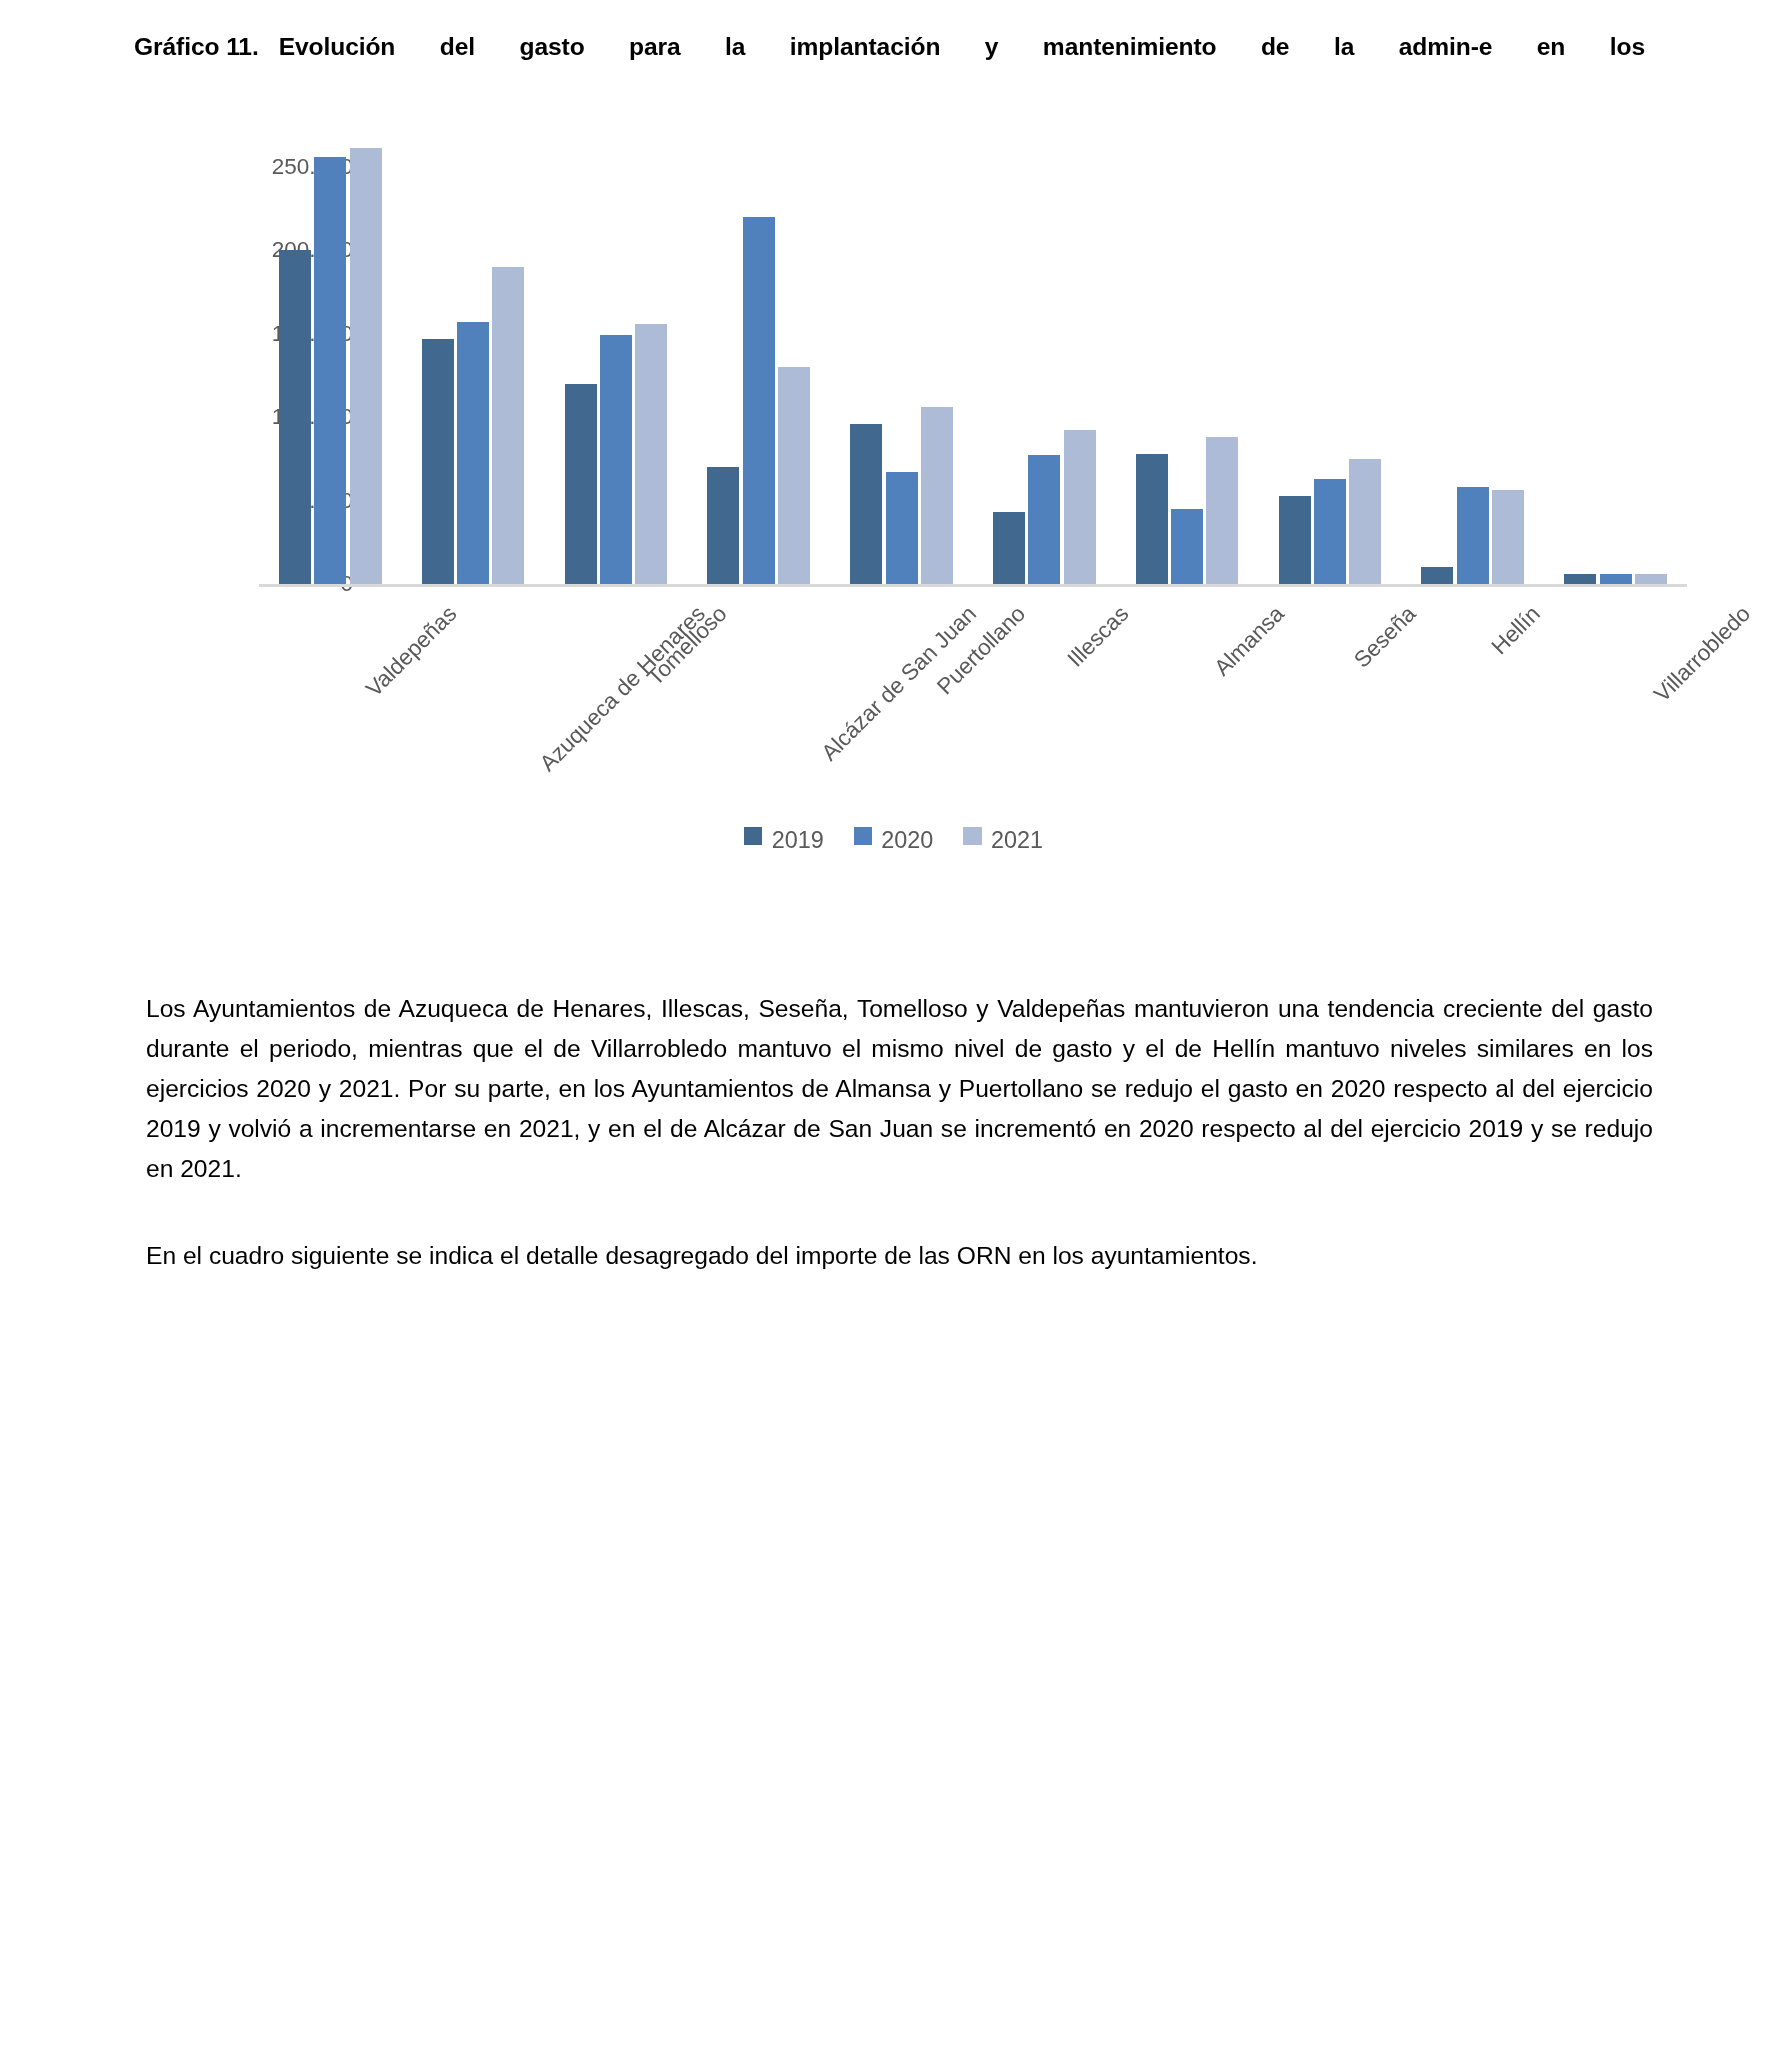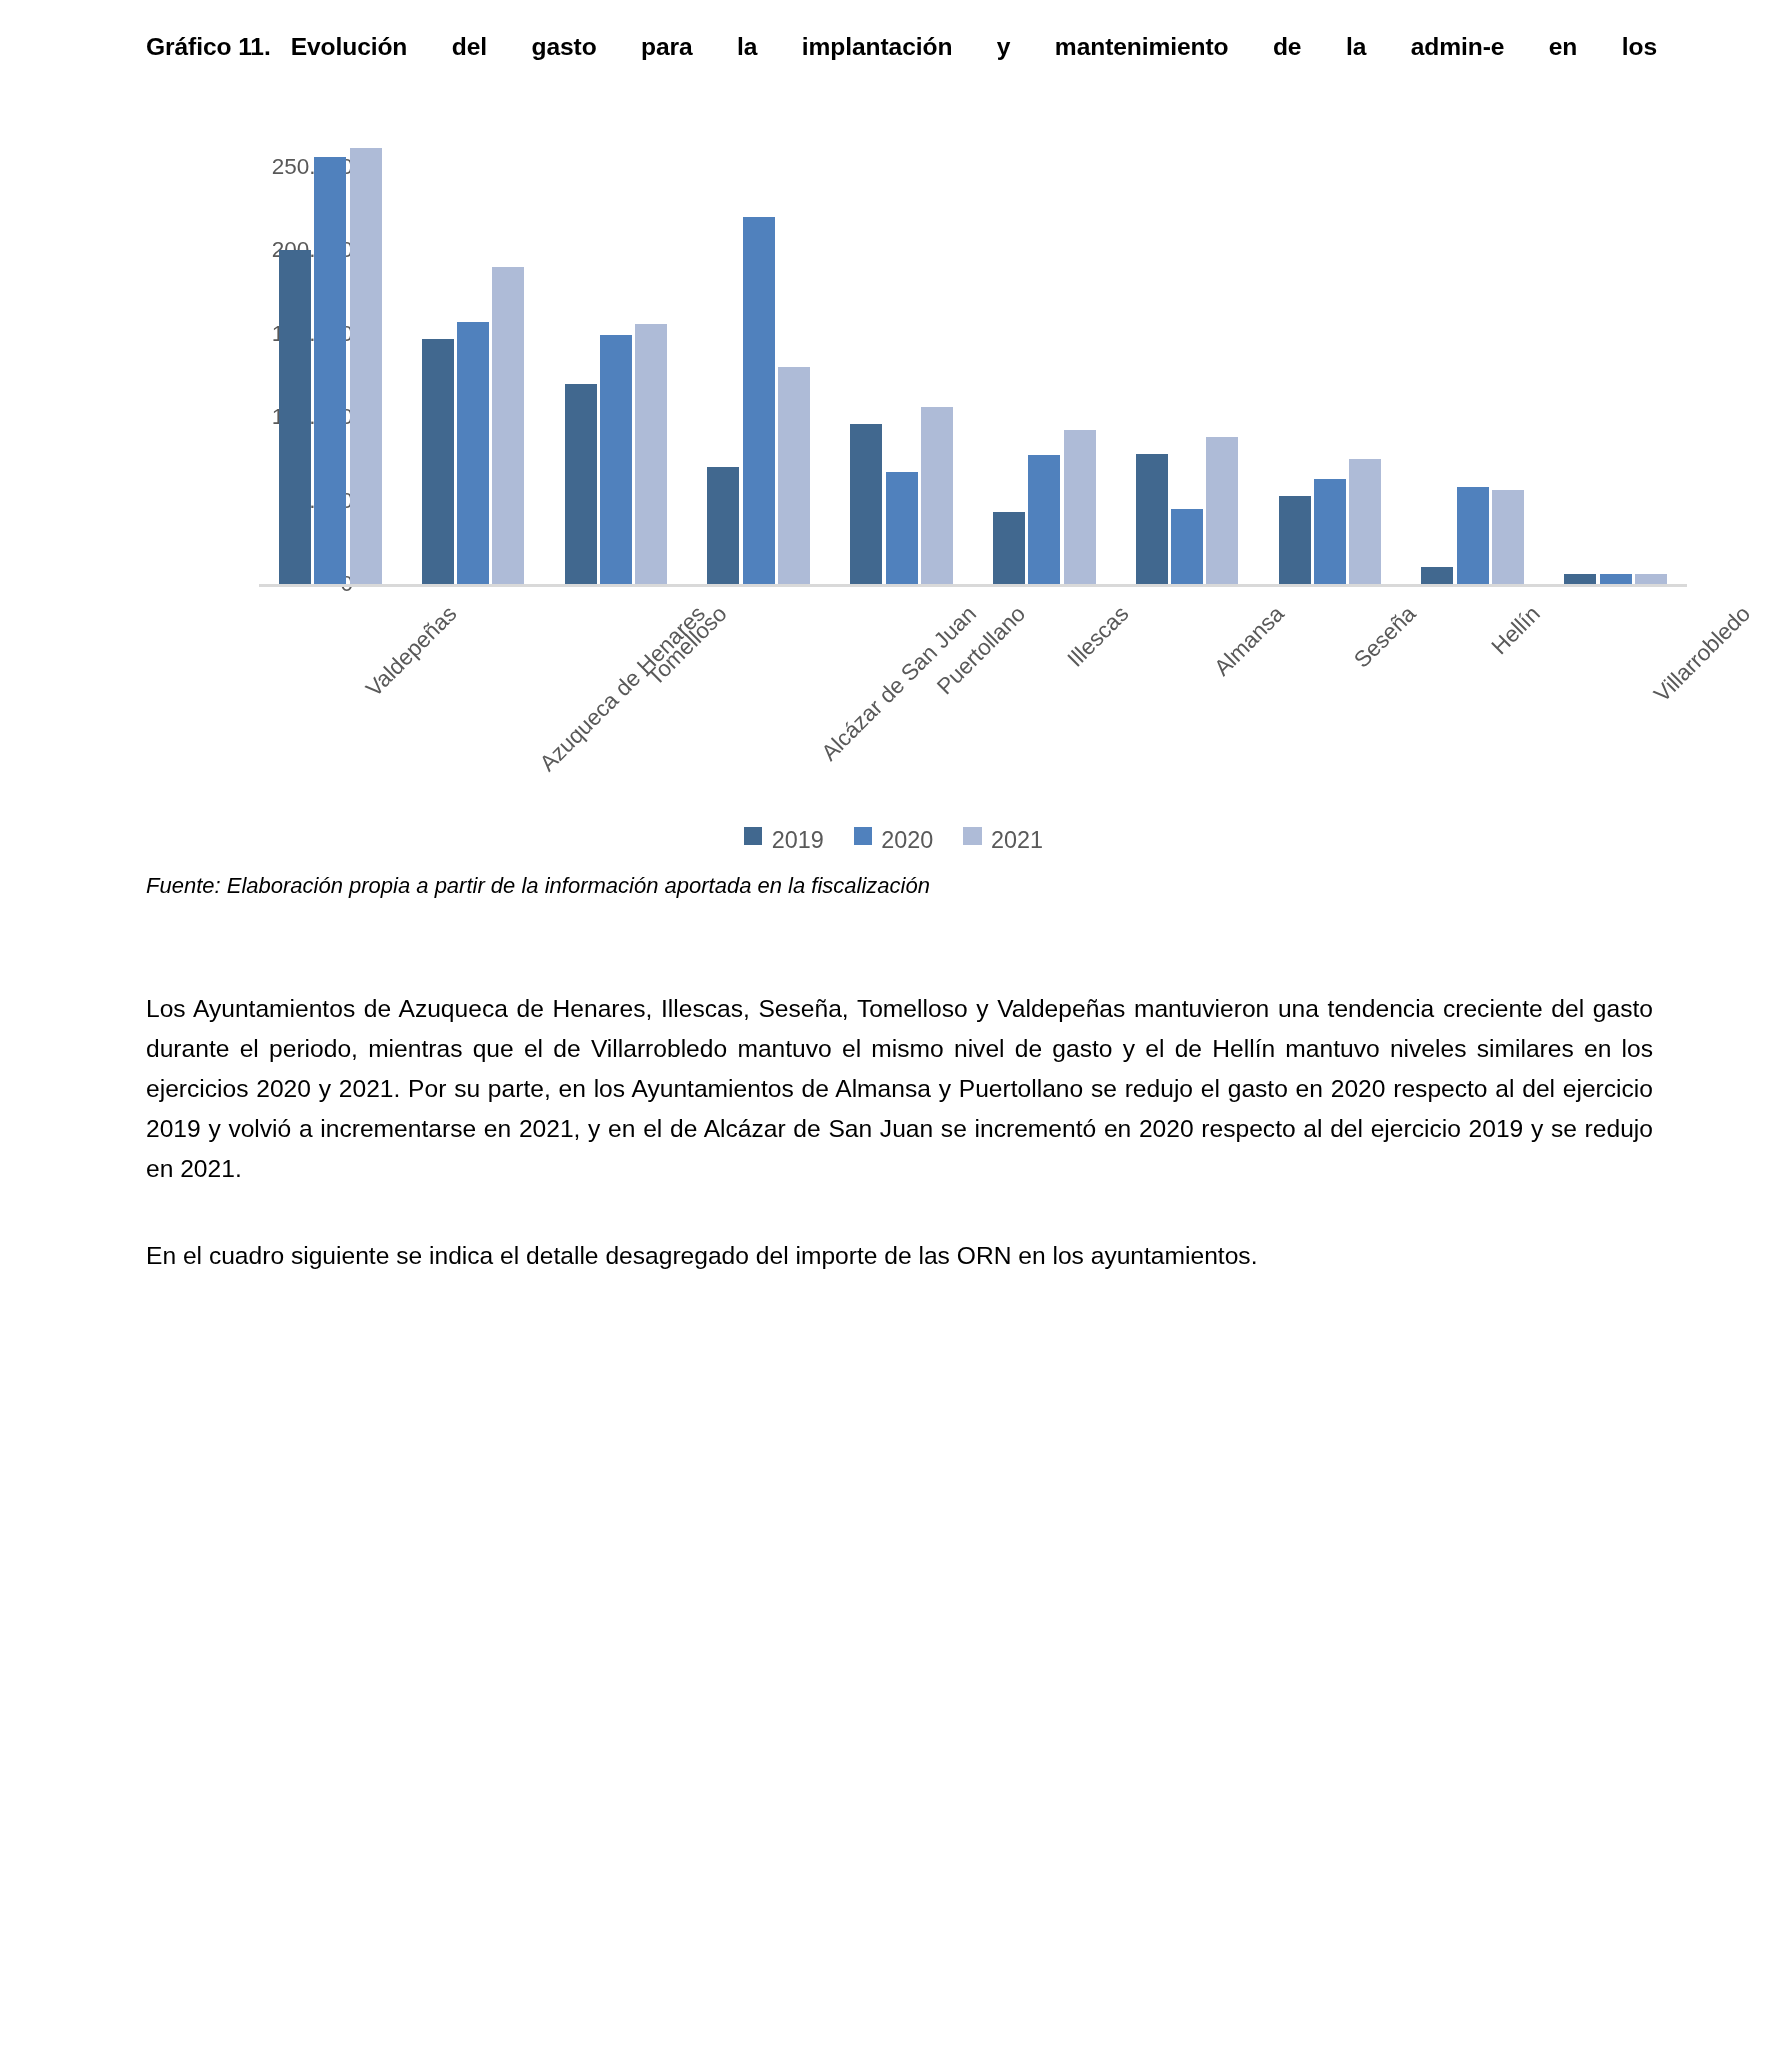--- a/index.html
+++ b/index.html
@@ -22,21 +22,21 @@
     left: 0; top: 0;
     width: 1775px;
     height: 2071px;
     box-sizing: border-box;
     padding: 0;
   }
 
   
   .fig-title {
     position: absolute;
-    left: 146px;
+    left: 134px;
     top: 28px;
     width: 1511px;
     display: flex;
     align-items: flex-start;
   }
   .fig-title .label {
     font-weight: bold;
     font-size: 24.6px;
     line-height: 37px;
     white-space: nowrap;
@@ -321,19 +321,18 @@
           <span class="swatch y2020" style="background: rgb(80, 129, 189);"></span>
           <span class="legend-label">2020</span>
         </div>
         <div class="legend-item">
           <span class="swatch y2021" style="background: rgb(174, 187, 215);"></span>
           <span class="legend-label">2021</span>
         </div>
       </div>
   </div>
 
-  <div class="source">Fuente: Elaboración propia a partir de la información aportada en la fiscalización</div>
 
   <div class="body-text para1">Los Ayuntamientos de Azuqueca de Henares, Illescas, Seseña, Tomelloso y Valdepeñas mantuvieron una tendencia creciente del gasto durante el periodo, mientras que el de Villarrobledo mantuvo el mismo nivel de gasto y el de Hellín mantuvo niveles similares en los ejercicios 2020 y 2021. Por su parte, en los Ayuntamientos de Almansa y Puertollano se redujo el gasto en 2020 respecto al del ejercicio 2019 y volvió a incrementarse en 2021, y en el de Alcázar de San Juan se incrementó en 2020 respecto al del ejercicio 2019 y se redujo en 2021.</div>
   <div class="body-text para2">En el cuadro siguiente se indica el detalle desagregado del importe de las ORN en los ayuntamientos.</div>
 
 </div>
 
 
 </body></html>

